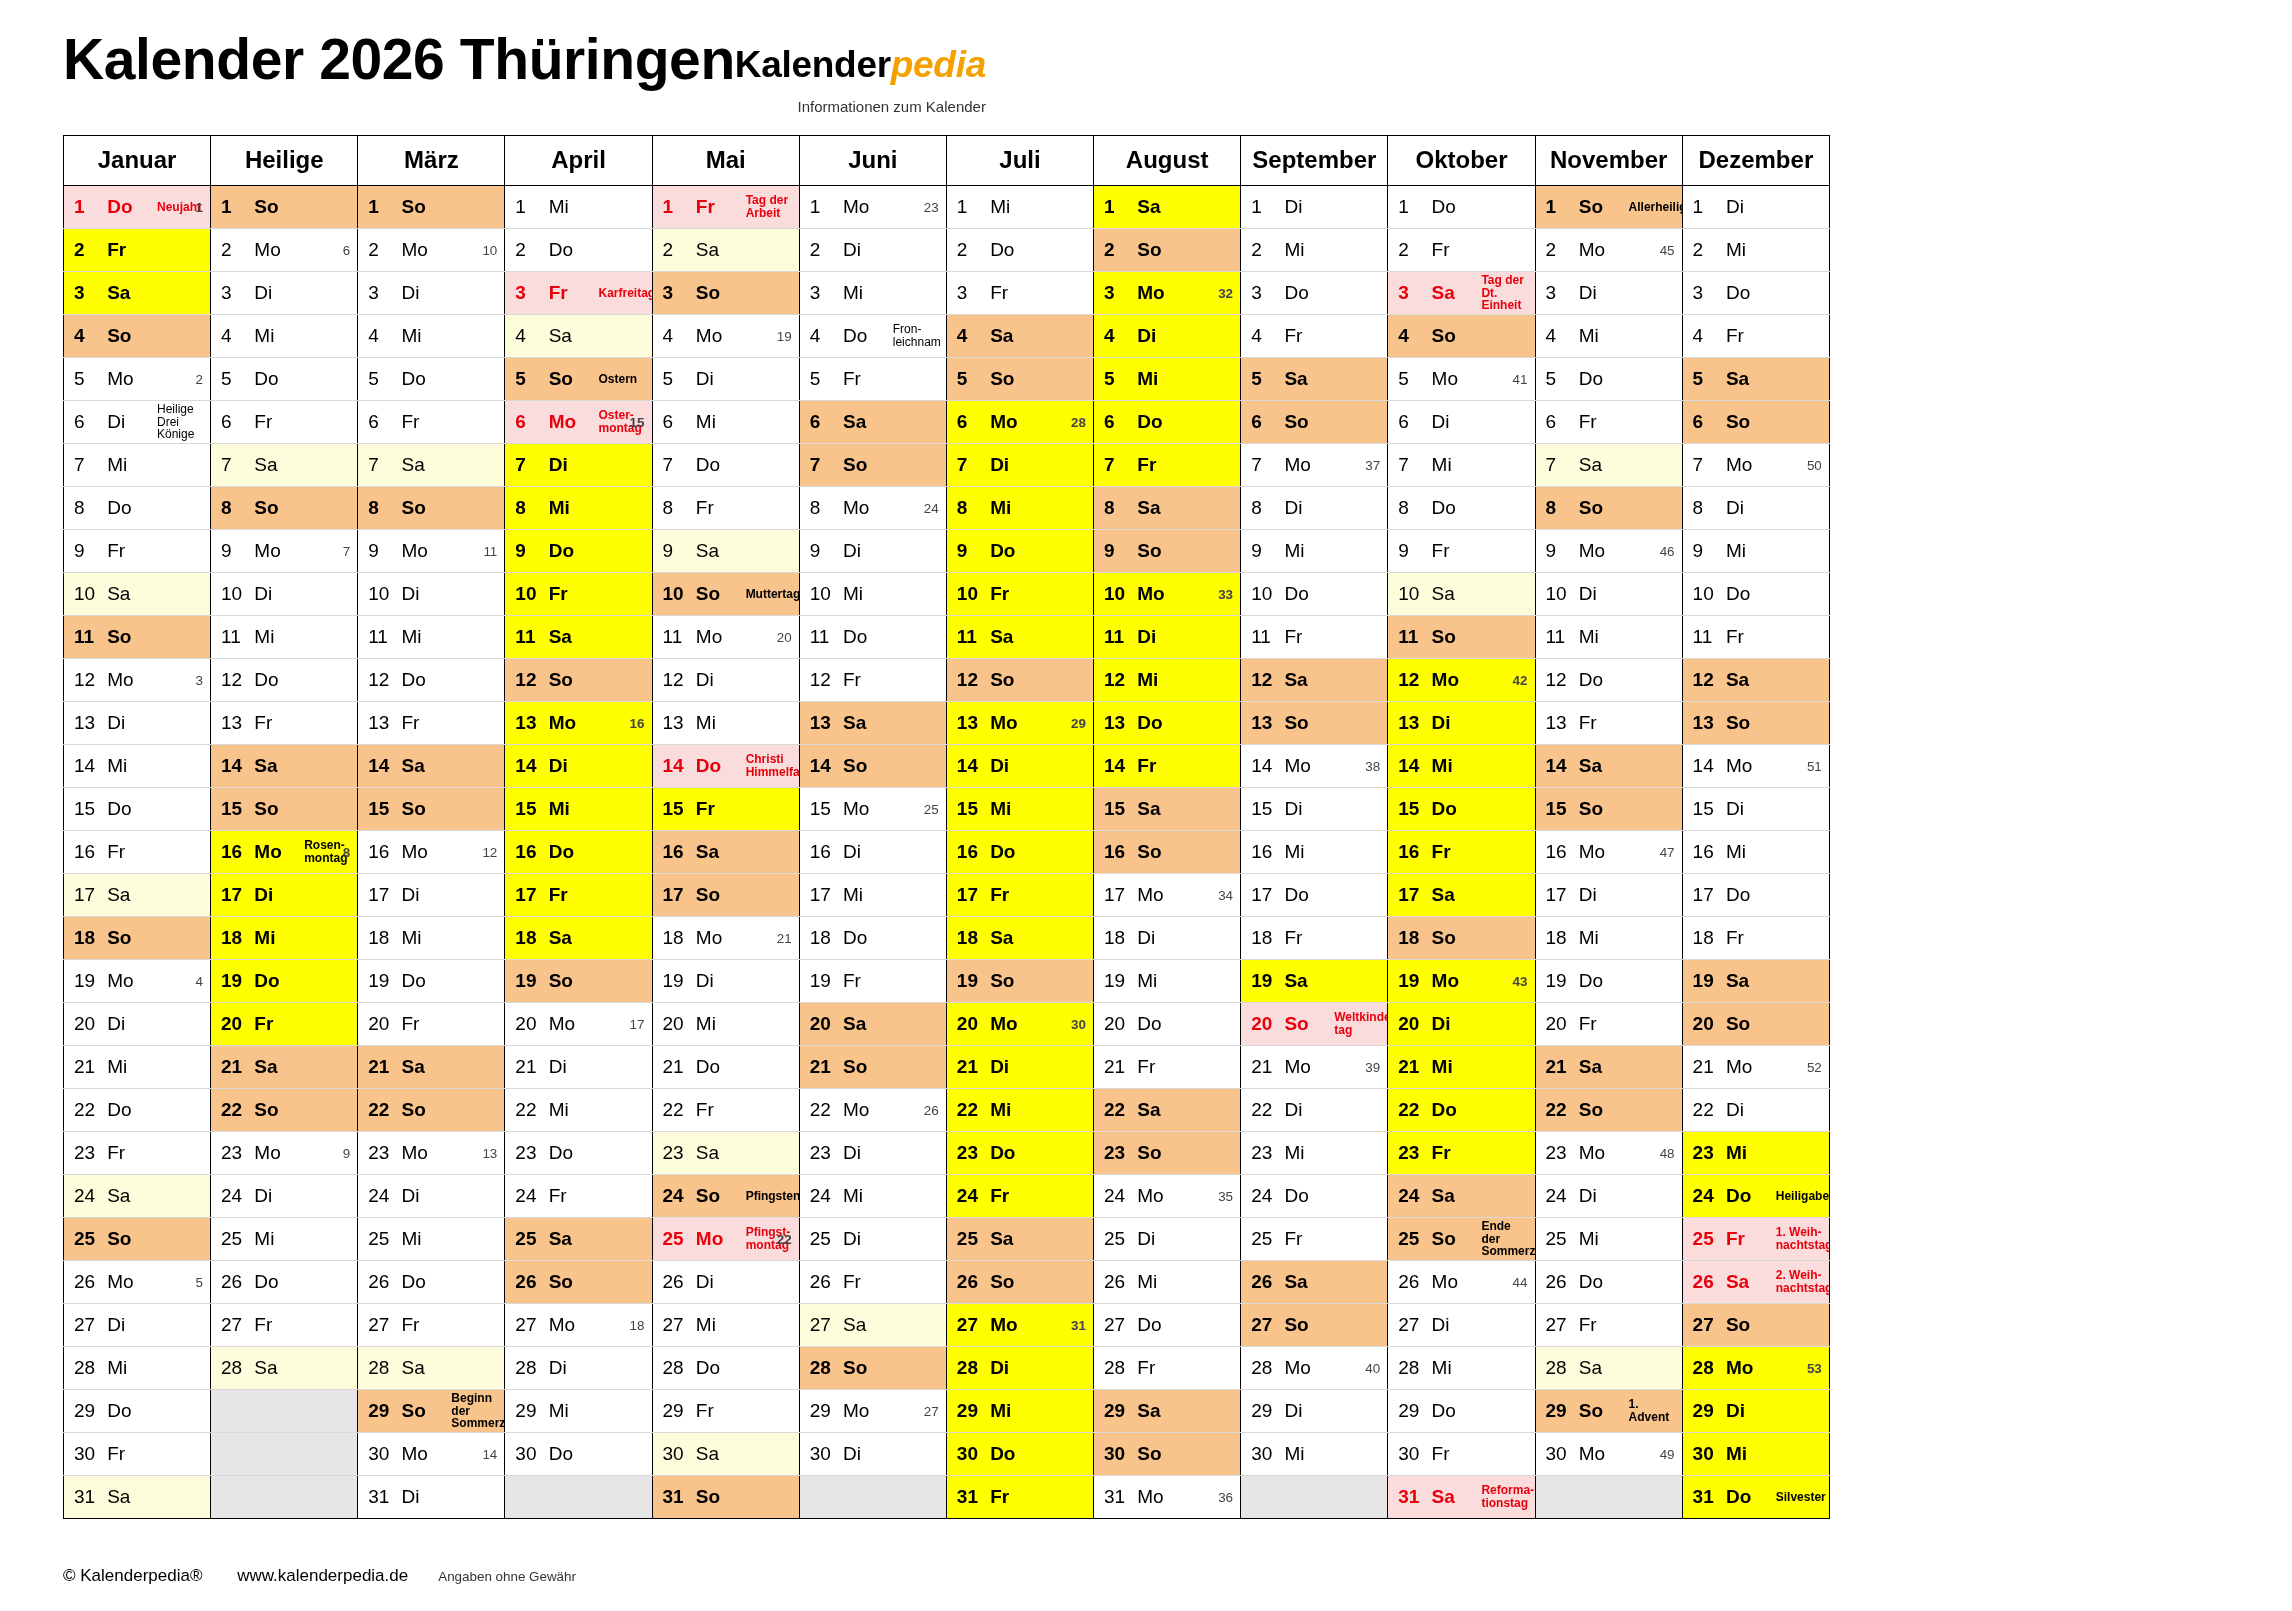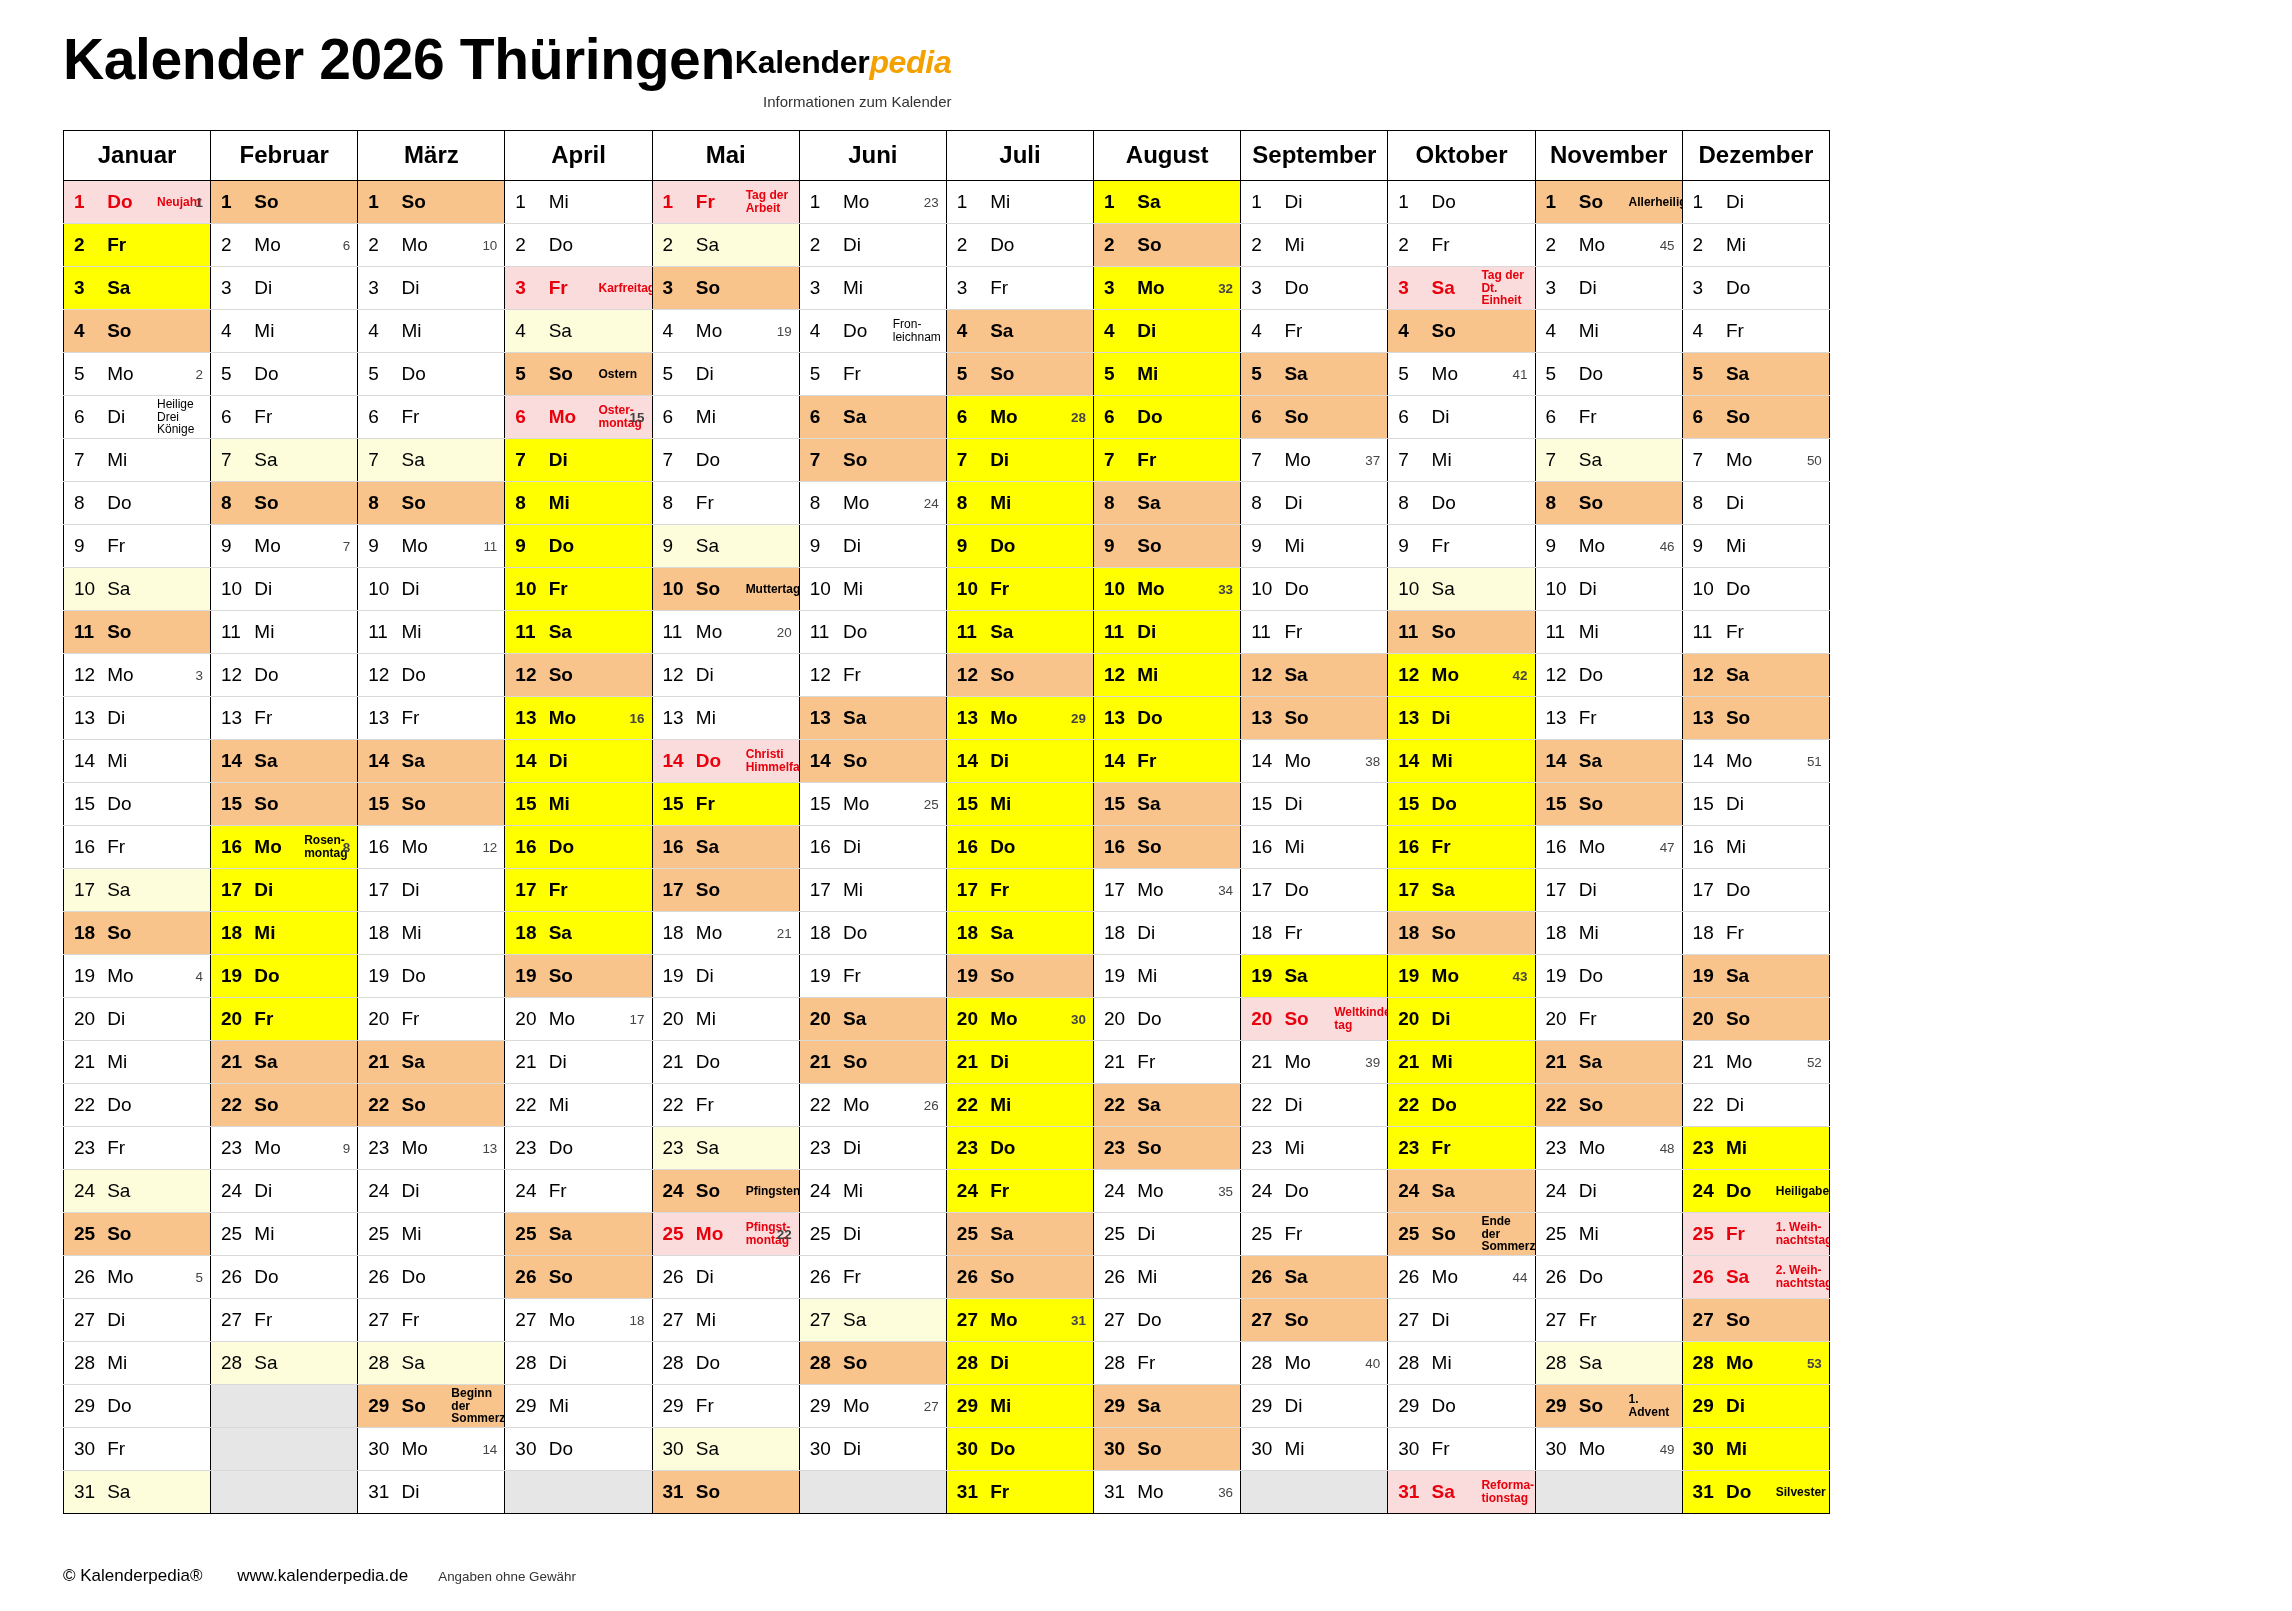--- a/index.html
+++ b/index.html
@@ -20,21 +20,21 @@
   .header{
     display:flex;align-items:flex-start;
     padding:30px 59px 0 63px;
     box-sizing:border-box;
   }
   .title{
     font-size:57px;font-weight:bold;letter-spacing:-0.4px;line-height:1.05;
     white-space:nowrap;
   }
   .brand{text-align:right;padding-top:14.3px;}
-  .brand-name{font-size:32px;font-weight:bold;letter-spacing:-0.3px;}
+  .brand-name{font-size:37px;font-weight:bold;letter-spacing:-0.3px;}
   .brand-name i{font-style:italic;color:#f4a100;font-weight:bold;}
   .brand-sub{font-size:15px;color:#333;margin-top:12px;}
   
   .cal-wrap{
     padding:0 59px 0 63px;
     box-sizing:border-box;
     margin-top:19.7px;
   }
   table.cal{
     border-collapse:collapse;
@@ -112,21 +112,21 @@
       <div class="brand-name"><span>Kalender</span><i>pedia</i></div>
       <div class="brand-sub">Informationen zum Kalender</div>
     </div>
   </div>
 
   <div class="cal-wrap">
     <table class="cal">
       <thead>
         <tr id="head-row">
             <th>Januar</th>
-            <th>Februar</th>
+            <th>Heilige</th>
             <th>März</th>
             <th>April</th>
             <th>Mai</th>
             <th>Juni</th>
             <th>Juli</th>
             <th>August</th>
             <th>September</th>
             <th>Oktober</th>
             <th>November</th>
             <th>Dezember</th>

